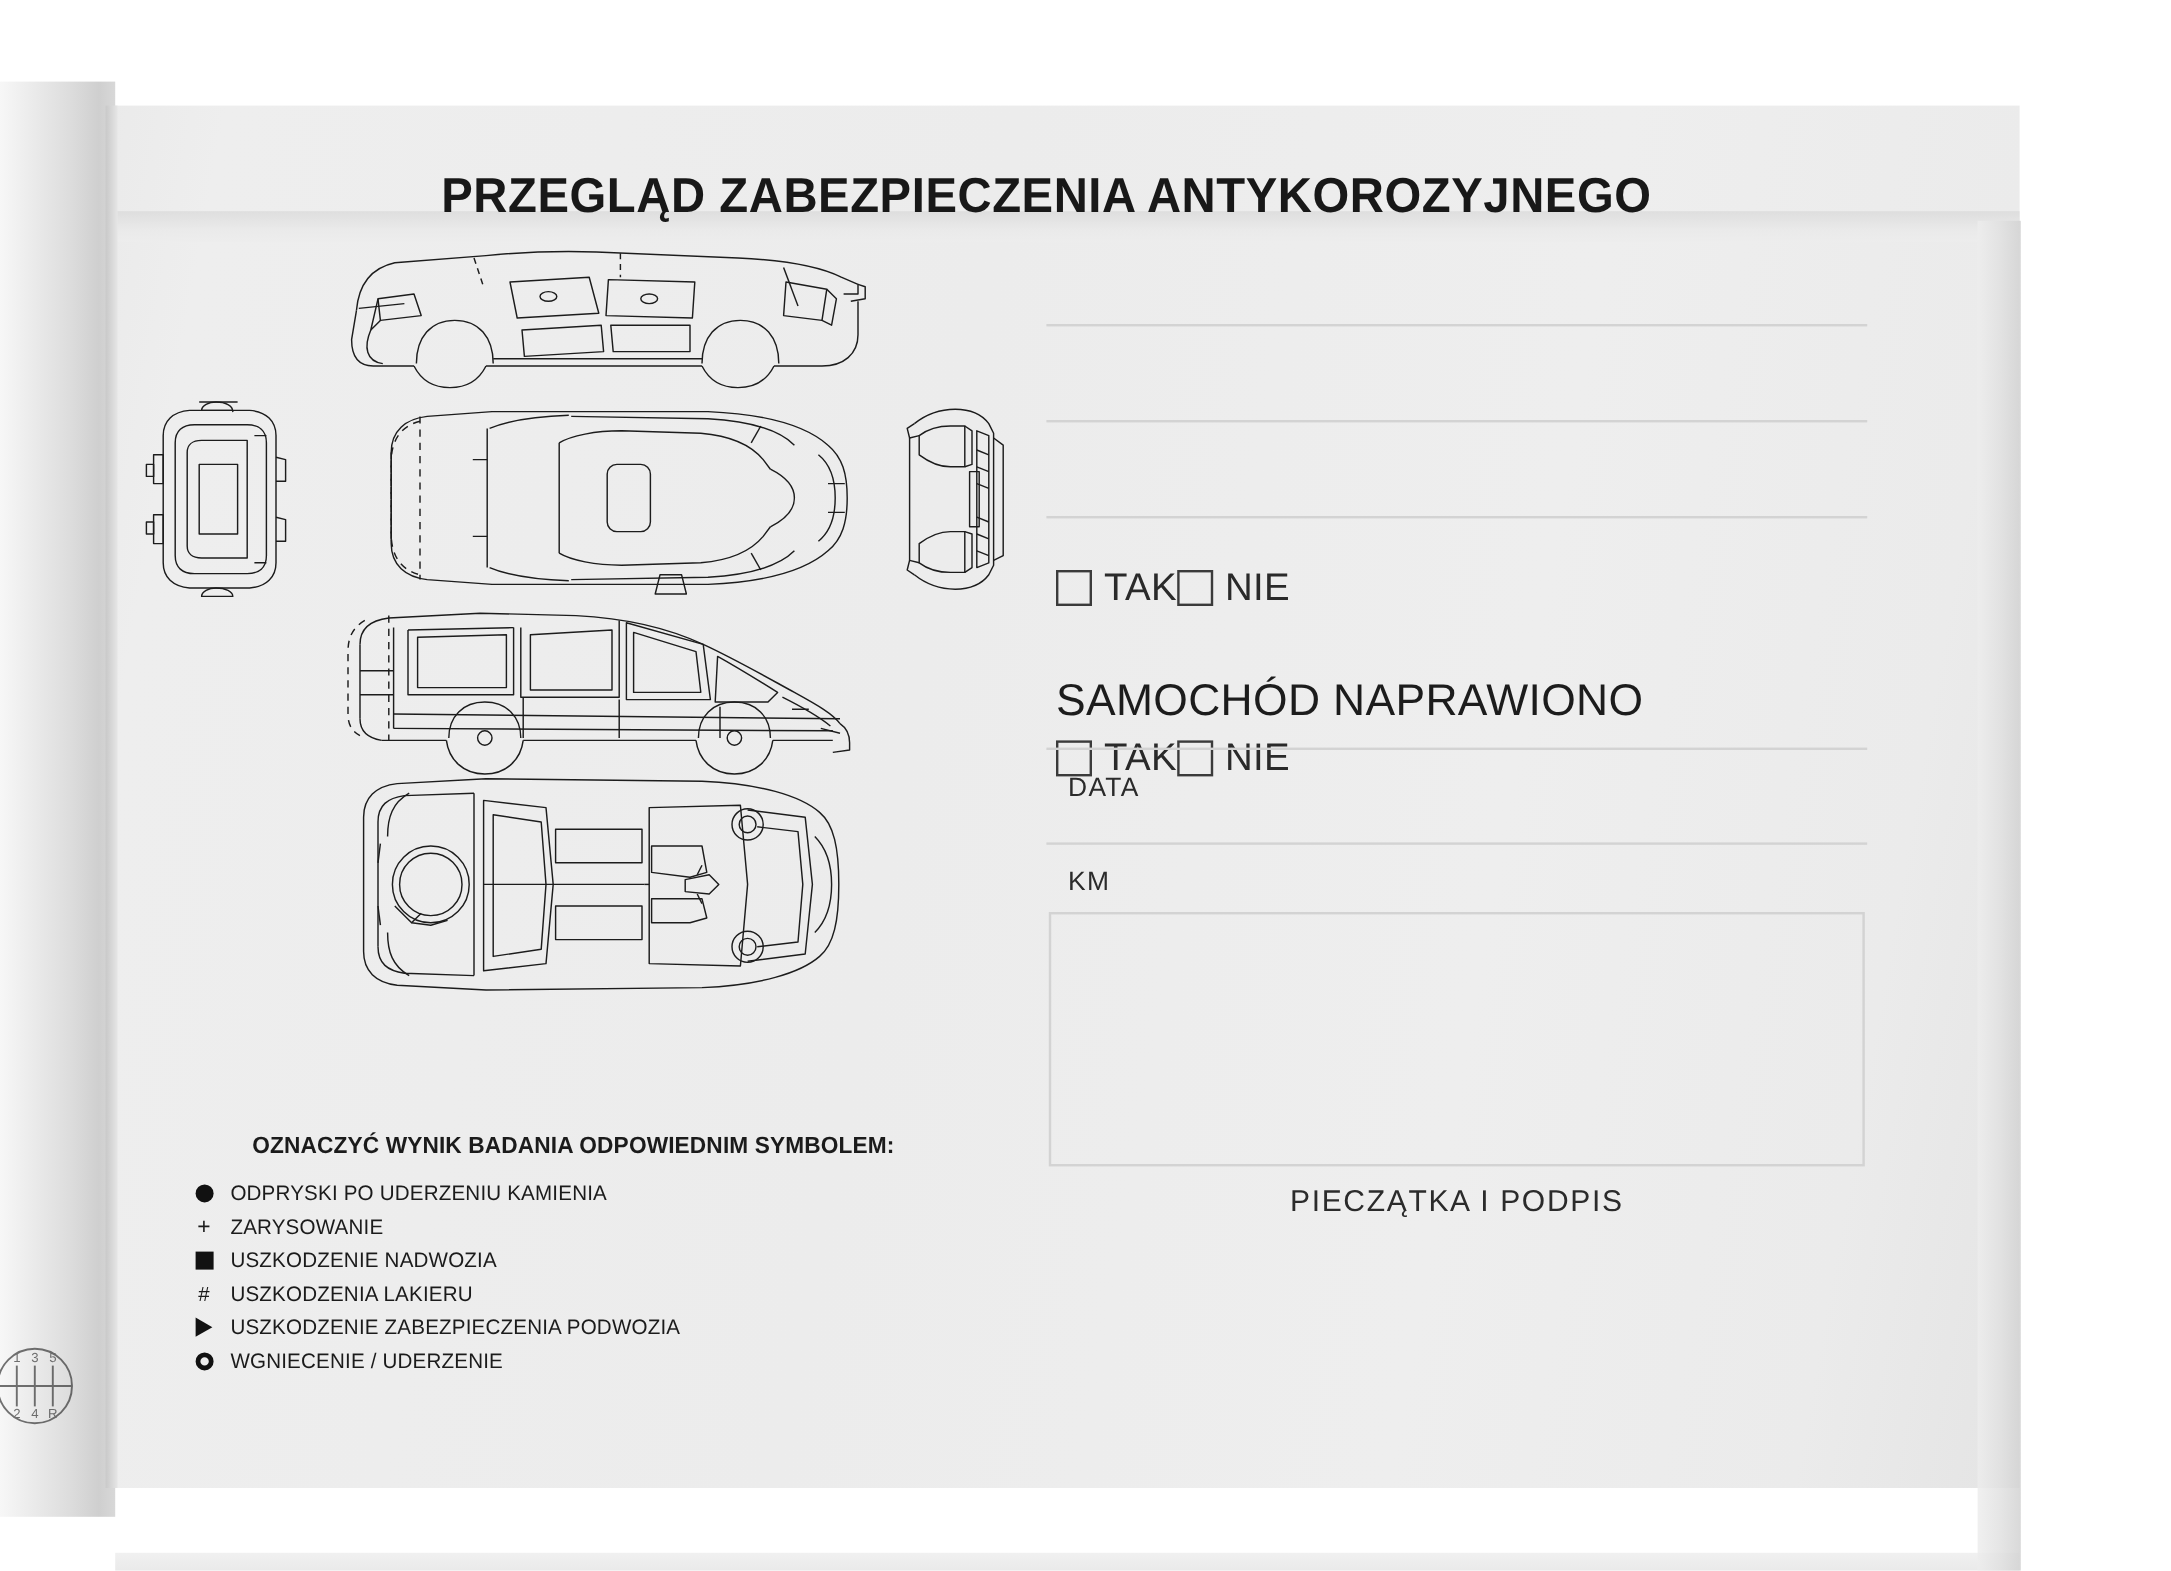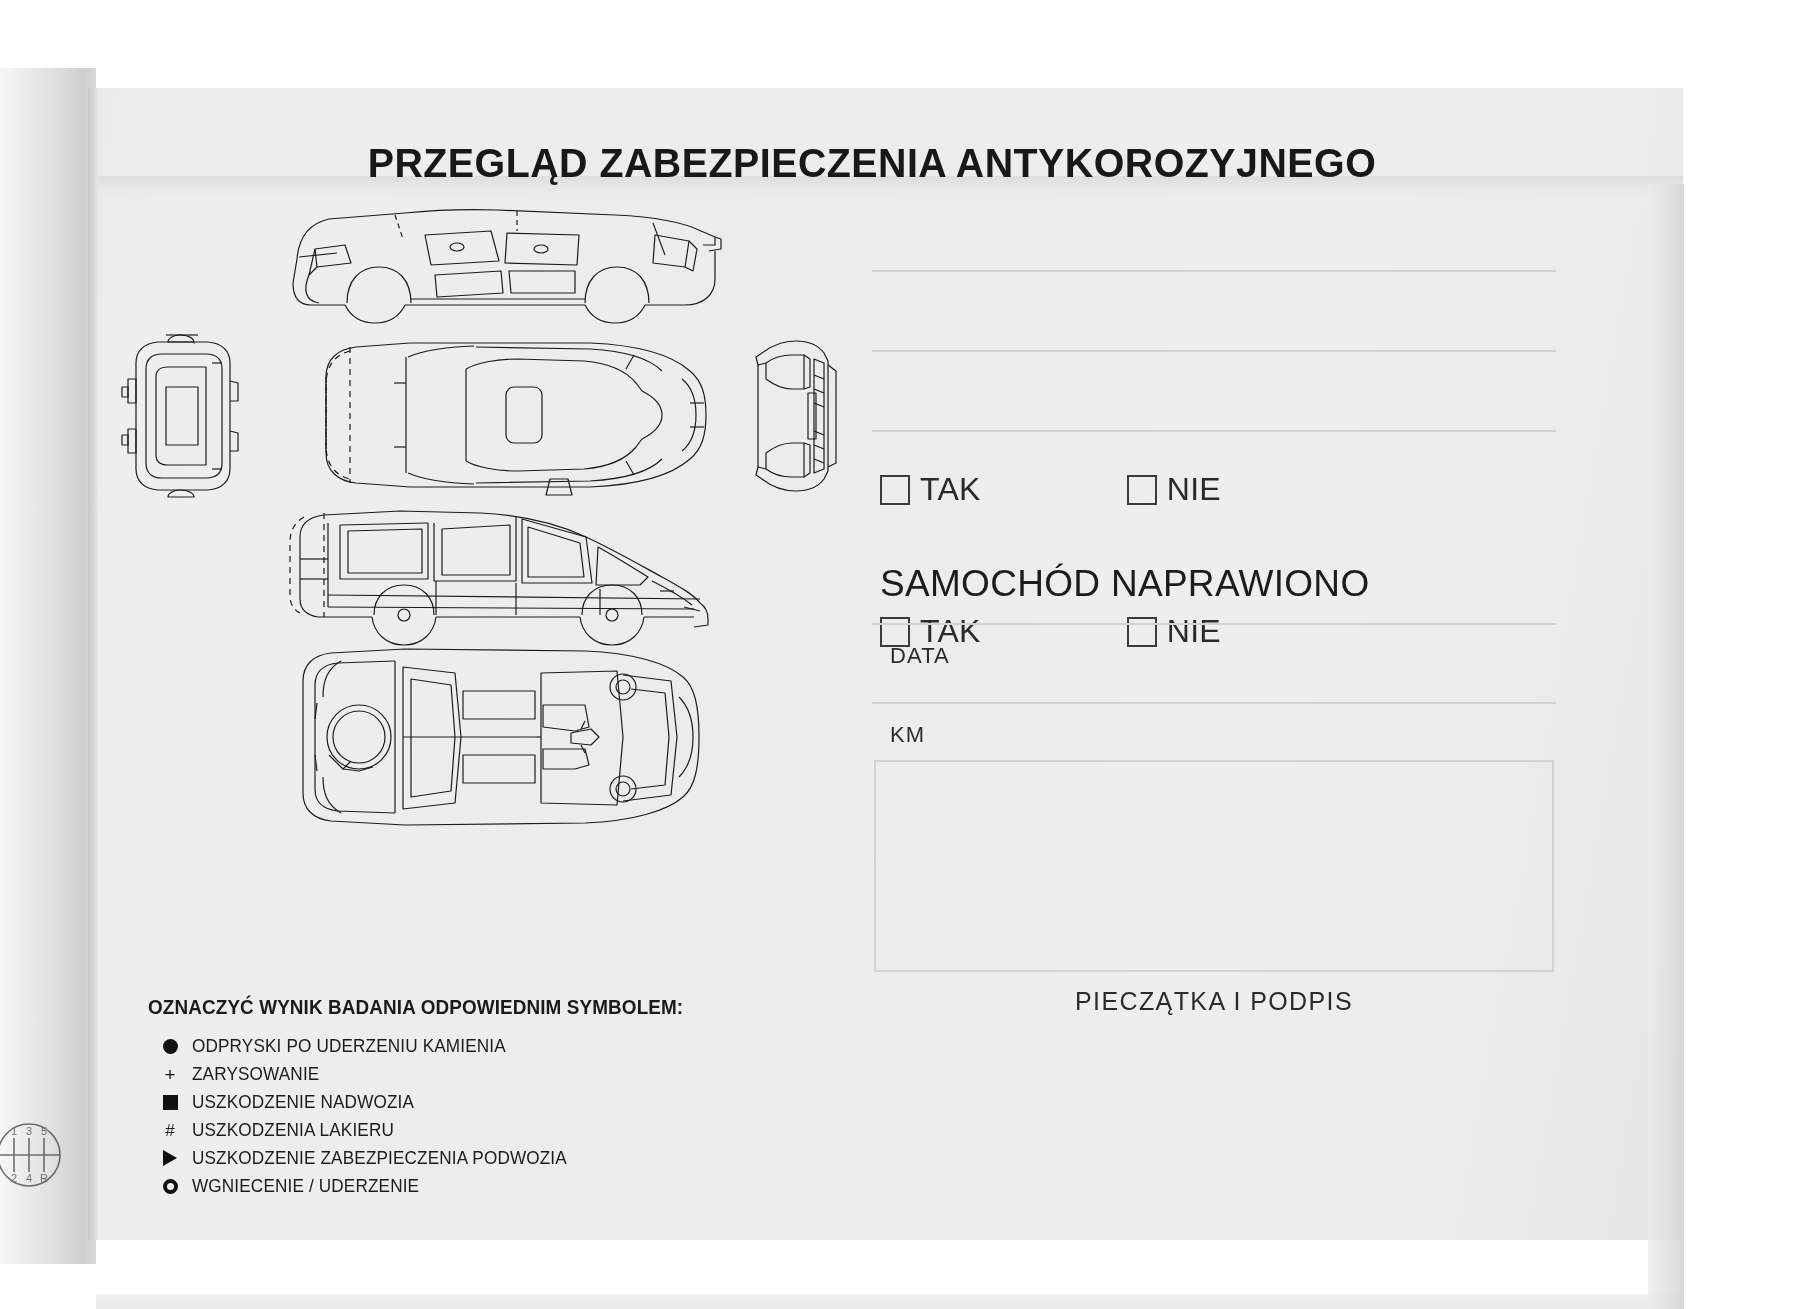--- a/index.html
+++ b/index.html
@@ -96,22 +96,23 @@
     width: 740px;
     height: 620px;
   }
   .drawing { position: absolute; }
   .drawing svg { display: block; }
 
   
   .legend {
     position: absolute;
     left: 148px;
-    top: 996px;
+    top: 944px;
     width: 680px;
+    text-align: center;
   }
   .legend-title {
     font-family: "Liberation Sans", sans-serif;
     font-weight: bold;
     font-size: 19.5px;
     color: #1b1b1b;
     letter-spacing: .1px;
     margin-bottom: 13px;
     transform: scaleX(0.97);
     transform-origin: left center;
@@ -186,21 +187,21 @@
   }
   .q-options {
     display: flex;
     align-items: flex-end;
     margin-top: 8px;
   }
   .opt {
     display: flex;
     align-items: center;
   }
-  .opt + .opt { margin-left: 146px; }
+  .opt + .opt { }
   .checkbox {
     width: 30px; height: 30px;
     border: 2px solid #3b3b3b;
     box-sizing: border-box;
     background: transparent;
     margin-right: 10px;
   }
   .opt-label {
     font-family: "Liberation Sans", sans-serif;
     font-size: 32px;

